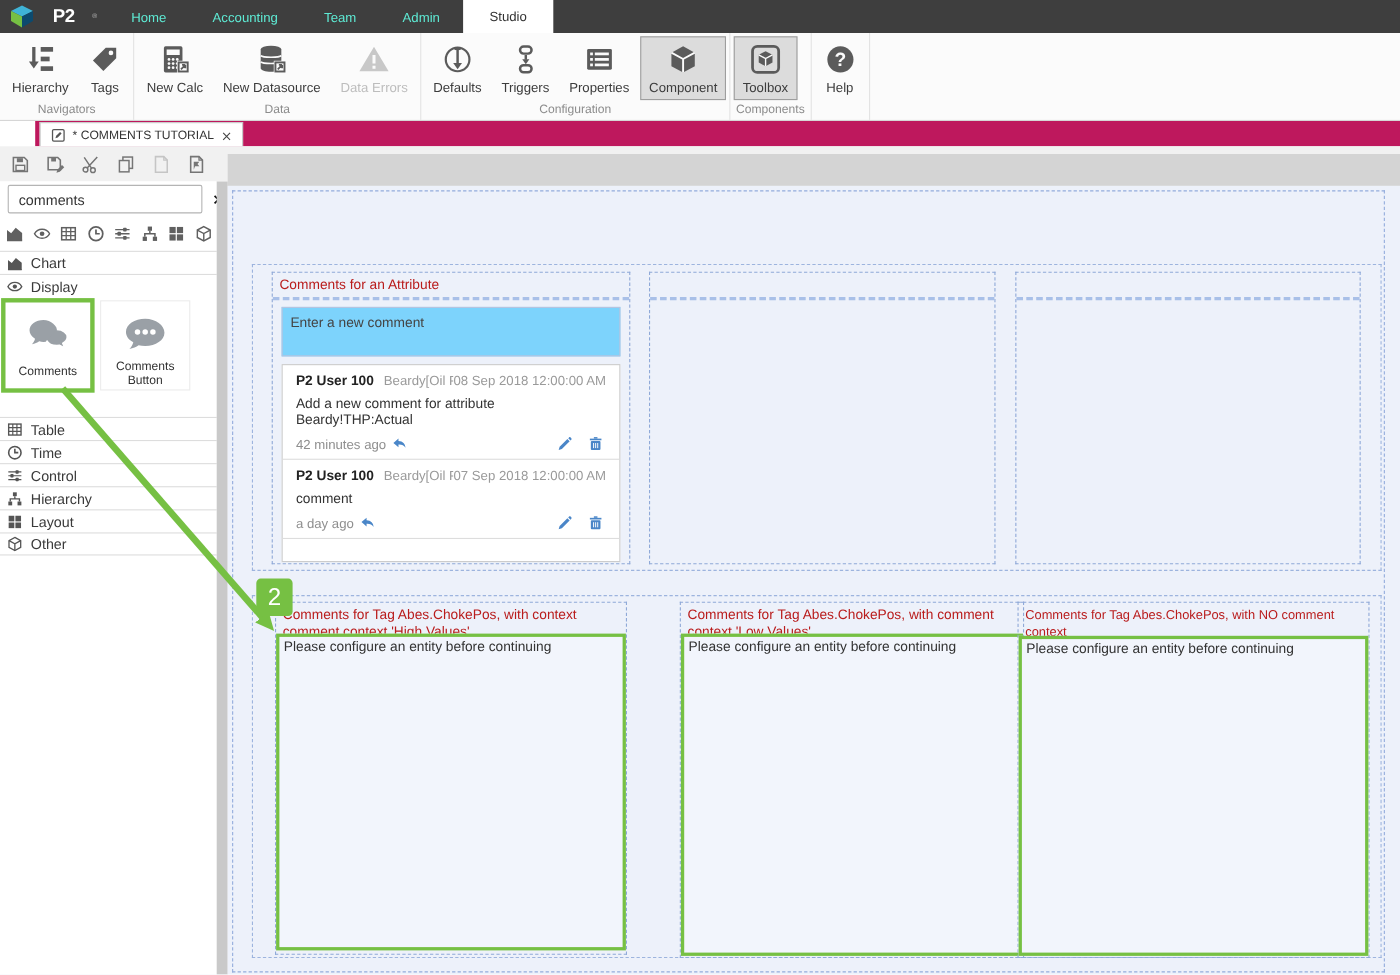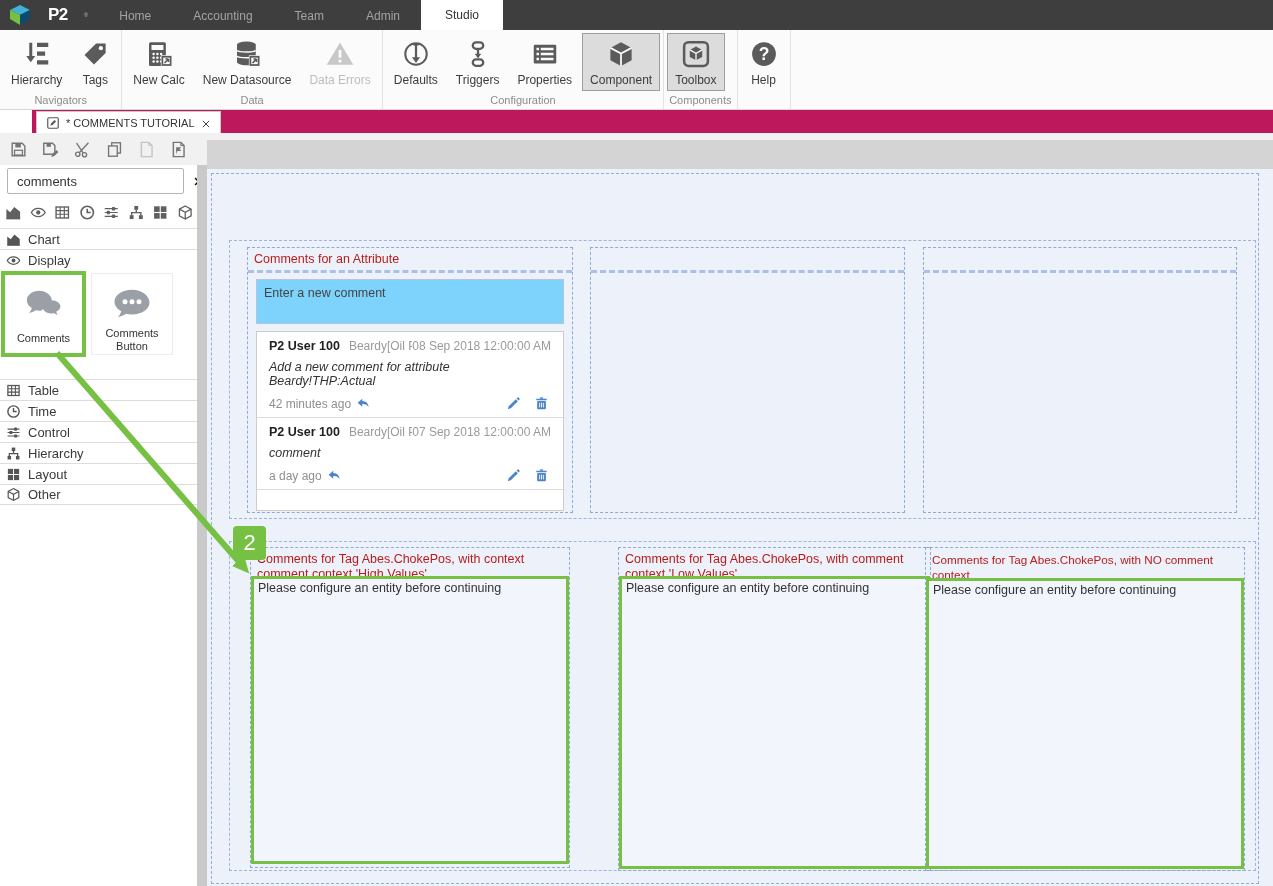--- a/index.html
+++ b/index.html
@@ -5,21 +5,21 @@
   * { margin:0; padding:0; box-sizing:border-box; }
   html,body { width:1273px; height:886px; overflow:hidden; }
   body { font-family:"Liberation Sans", sans-serif; background:#fff; position:relative; font-size:12px; color:#333; }
 
   
   .navbar { position:absolute; left:0; top:0; width:1273px; height:30px; background:#3e3e3e; display:flex; align-items:stretch; }
   .brand { display:flex; align-items:center; gap:16px; padding:0 10px 0 8px; }
   .brand svg { width:24px; height:24px; }
   .brand-text { color:#fff; font-weight:bold; font-size:17px; letter-spacing:-0.5px; }
   .brand-reg { color:#bbb; font-size:6px; vertical-align:top; }
-  .nav-item { color:#a3a3a3; font-size:12px; display:flex; align-items:center; padding:16px 21px; cursor:default; }
+  .nav-item { color:#5eead4; font-size:12px; display:flex; align-items:center; padding:16px 21px; cursor:default; }
   .nav-item.active { background:#fff; color:#333; padding:0 24px; }
 
   
   .ribbon { position:absolute; left:0; top:30px; width:1273px; height:80px; background:#fbfbfb; border-bottom:1px solid #d6d6d6; display:flex; }
   .rgroup { display:flex; flex-direction:column; border-right:1px solid #e3e3e3; padding:3px 3px 0 3px; }
   .rbtns { display:flex; gap:2px; flex:1; align-items:stretch; }
   .rbtn { display:flex; flex-direction:column; align-items:center; justify-content:flex-start; padding:5px 7px 3px 7px; min-width:46px; border:1px solid transparent; color:#3c3c3c; }
   .rbtn .ric { width:30px; height:30px; color:#5b5b5b; margin-bottom:4px; }
   .rbtn .rlab { font-size:12px; white-space:nowrap; margin-top:auto; }
   .rbtn.selected { background:#dcdcdc; border:1px solid #9e9e9e; }
@@ -67,21 +67,21 @@
   .panel { position:absolute; border:1px dashed #8fa9d8; }
   .phead { height:25px; border-bottom:3px dashed #a9c0e8; font-size:12.5px; color:#b91c1c; padding:4px 6px; line-height:15px; overflow:hidden; }
   .phead.twoline { height:auto; min-height:25px; border-bottom:none; padding-bottom:2px; }
   .newcomment { position:absolute; left:8px; right:8px; top:31px; height:45px; background:#7dd3fc; border:1px solid #b5c4e0; font-size:12.5px; color:#444; padding:6px 7px; }
   .clist { position:absolute; left:8px; right:8px; top:83px; height:180px; background:#fff; border:1px solid #ccc; }
   .ccard { padding:7px 12px 6px 12px; border-bottom:1px solid #ddd; }
   .chead { display:flex; align-items:baseline; font-size:12px; }
   .cuser { font-weight:bold; color:#222; font-size:12.5px; margin-right:9px; }
   .csrc { color:#9a9a9a; flex:1; white-space:nowrap; overflow:hidden; }
   .ctime { color:#9a9a9a; white-space:nowrap; }
-  .cbody { font-size:12.5px; color:#333; margin-top:7px;font-style:italic; }
+  .cbody { font-size:12.5px; color:#333; margin-top:7px; }
   .cfoot { display:flex; align-items:center; margin-top:8px; }
   .cage { font-size:12px; color:#8f8f8f; }
   .aic { width:15px; height:15px; color:#4a86c8; }
   .reply { margin-left:5px; }
   .cfoot .spacer { flex:1; }
   .cfoot .trash { margin-left:13px; margin-right:2px; }
   .greenbox { position:absolute; left:0; right:0; border:3px solid #76c043; background:#f2f5fc; font-size:12.5px; color:#333; padding:2px 4px; }
 
   
   .overlay { position:absolute; left:0; top:0; width:1273px; height:886px; pointer-events:none; z-index:6; }

